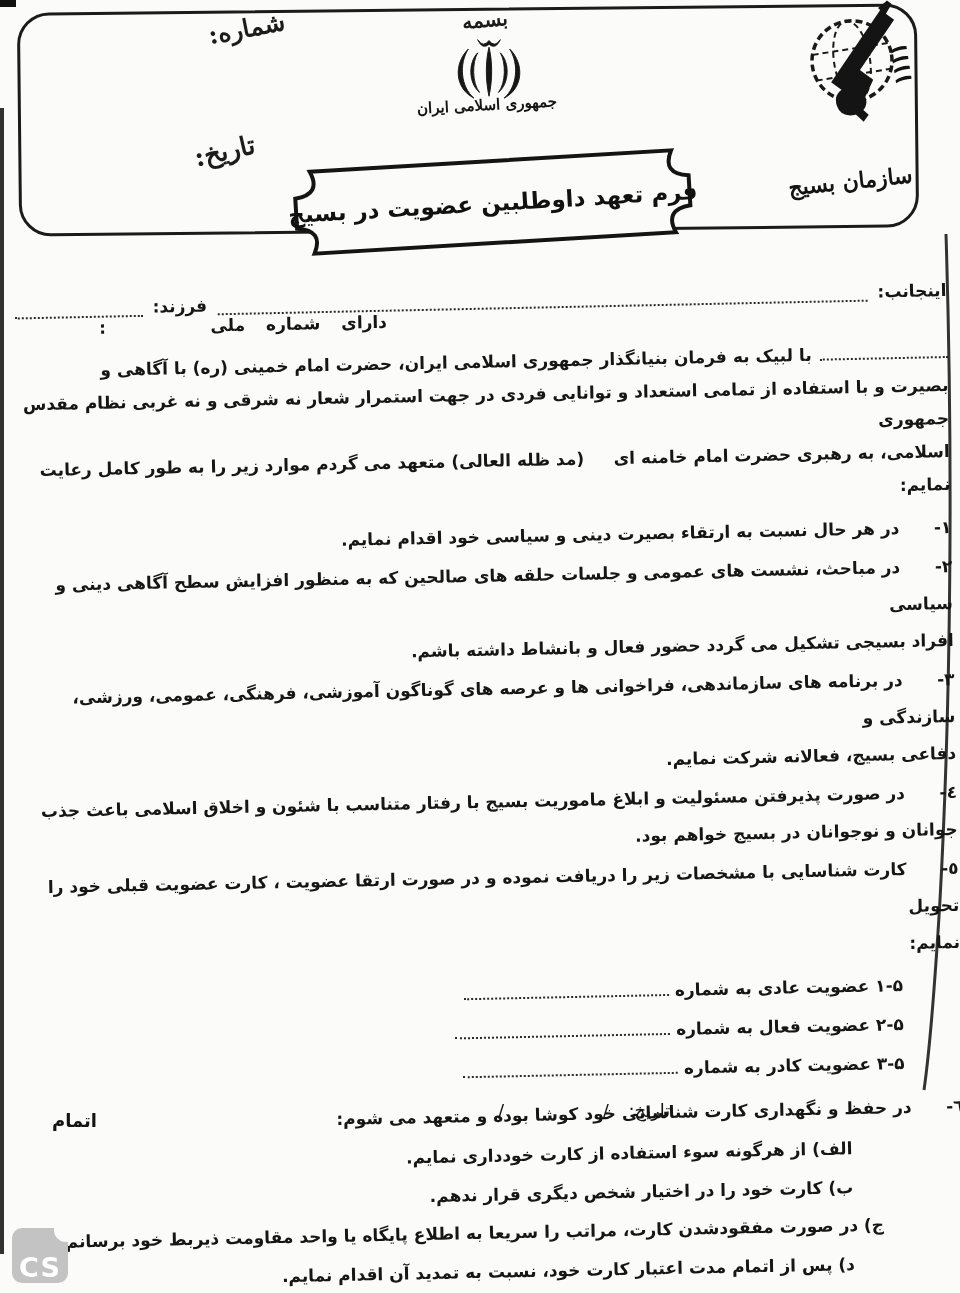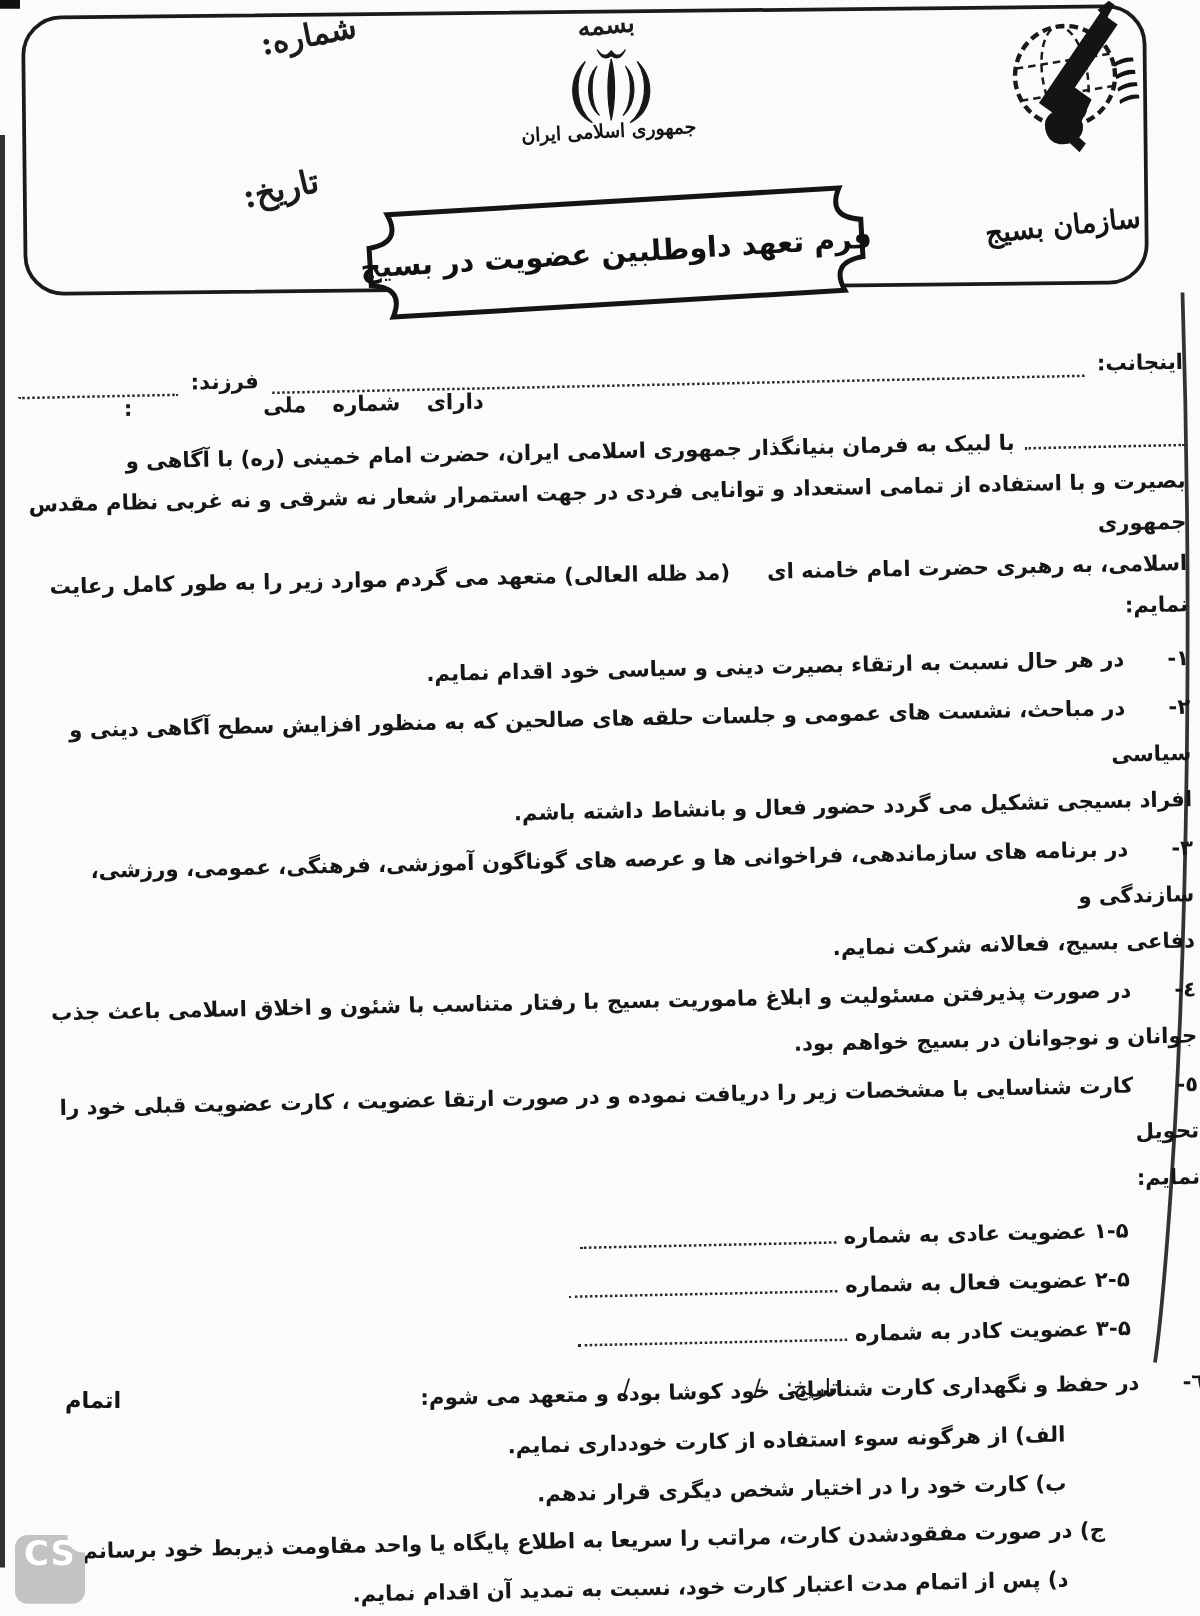--- a/index.html
+++ b/index.html
@@ -39,21 +39,21 @@
   .items{margin-top:8px;line-height:37px;}
   .item{margin-bottom:2px;}
   .marker{display:inline-block;width:52px;}
   .subs5{margin:4px 58px 6px 0;line-height:39px;}
   .subs6{margin:0 112px 0 0;line-height:38.5px;}
   
   .foot-date{left:498px;top:1100px;font-size:18px;font-weight:normal;direction:rtl;word-spacing:14px;}
   .foot-sign{left:52px;top:1110px;font-size:18px;font-weight:bold;direction:rtl;}
   
   .cs-badge{left:12px;top:1228px;width:56px;height:55px;background:#c3c3c3;
-            border-radius:10px;display:flex;align-items:flex-start;justify-content:center;
+            border-radius:10px;display:flex;align-items:flex-end;justify-content:center;
             color:#fff;font-weight:bold;font-size:27px;letter-spacing:1px;}
   .cs-badge:after{content:"";position:absolute;right:-2px;top:-2px;width:16px;height:16px;
                   background:#fbfbf9;border-bottom-left-radius:12px;}
   .cs-text{left:86px;top:1232px;color:#bcbcbc;font-size:23px;line-height:29px;
            letter-spacing:1.5px;word-spacing:6px;}
   svg{display:block;}
 </style>
 </head>
 <body>
 

